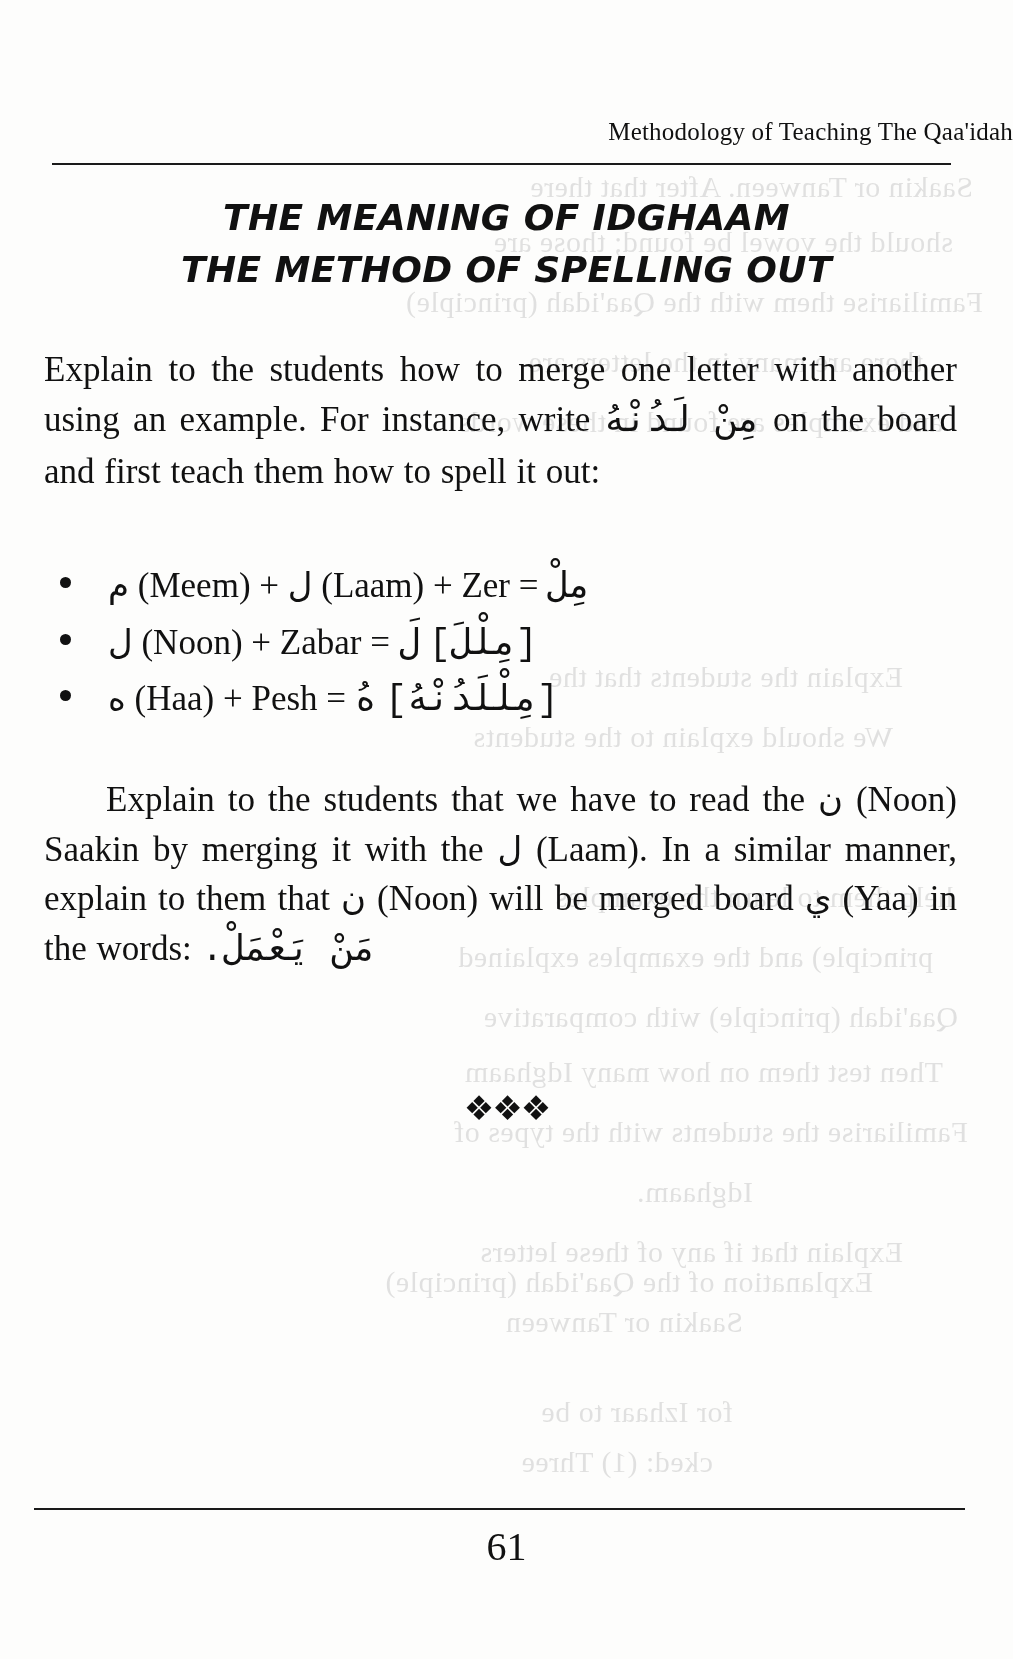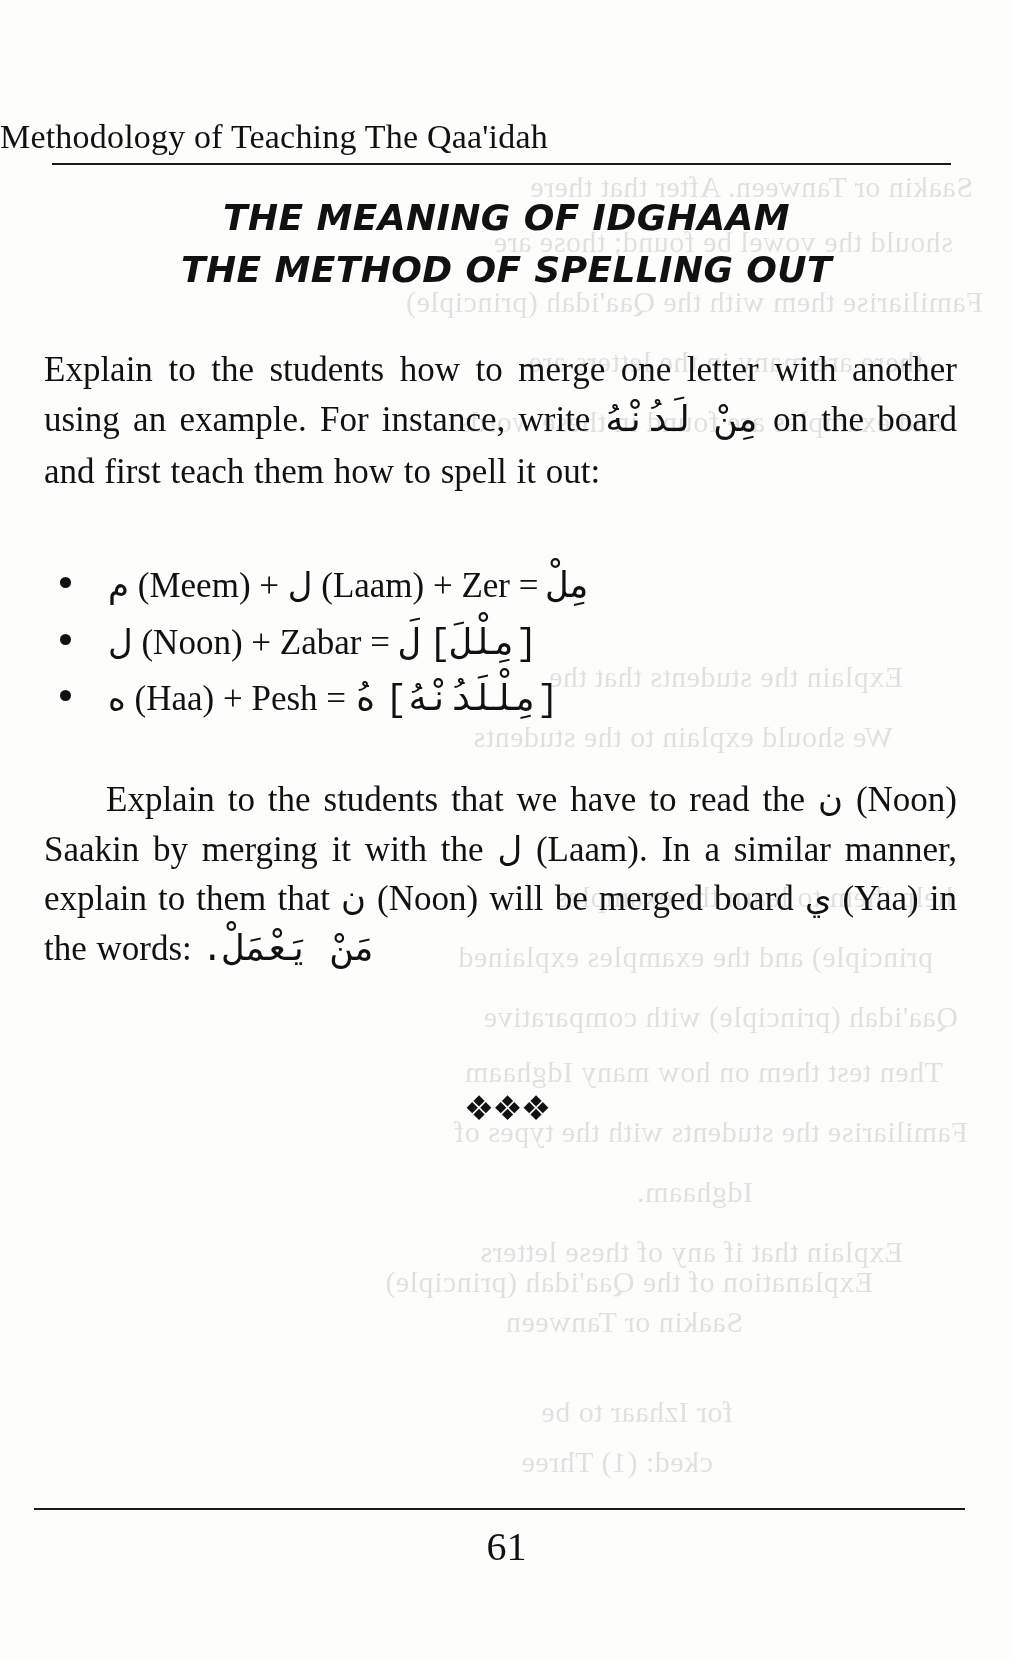--- a/index.html
+++ b/index.html
@@ -43,22 +43,22 @@
     top: 0;
     width: 1013px;
     height: 1659px;
   }
 
   .running-head {
     position: absolute;
     left: 0;
     right: 0;
     top: 118px;
-    text-align: left;
-    font-size: 34px;
+    text-align: right;
+    font-size: 25px;
     letter-spacing: 0.2px;
   }
   .head-rule {
     position: absolute;
     left: 52px;
     right: 62px;
     top: 163px;
     border-top: 2.2px solid #1a1a1a;
   }
 

